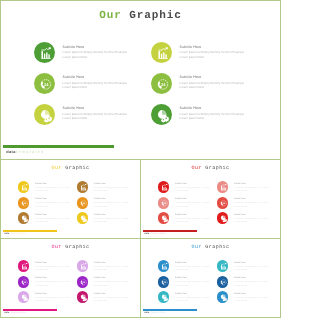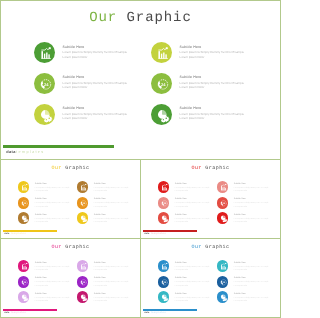--- a/index.html
+++ b/index.html
@@ -3,21 +3,21 @@
 <meta charset="utf-8">
 <style>
   html,body{margin:0;padding:0;background:#fff;}
   body{width:281px;height:318px;font-family:"Liberation Sans",sans-serif;overflow:hidden;position:relative;-webkit-font-smoothing:antialiased;text-rendering:geometricPrecision;}
 
   .slide{position:absolute;box-sizing:border-box;background:#fff;}
 
   
   .hero{left:0;top:0;width:281px;height:159.5px;border:1.5px solid #b2c98c;}
   .hero-title{position:absolute;left:0;top:9px;width:100%;text-align:center;
-    font-family:"Liberation Mono",monospace;font-size:14px;letter-spacing:0.92px;}
+    font-family:"Liberation Mono",monospace;font-size:11px;letter-spacing:0.92px;font-weight:bold;}
   .tg{color:#7cb342;}
   .td{color:#4a4a4a;}
 
   .cols{position:absolute;left:0;top:41.2px;width:281px;height:95px;}
   .col{position:absolute;top:0;width:112px;}
   .colA{left:32.5px;}
   .colB{left:149.5px;}
   .row{position:relative;height:30.8px;}
   .circle{position:absolute;left:0;top:0;width:21.3px;height:21.3px;border-radius:50%;}
   .circle svg{position:absolute;left:0;top:0;}

